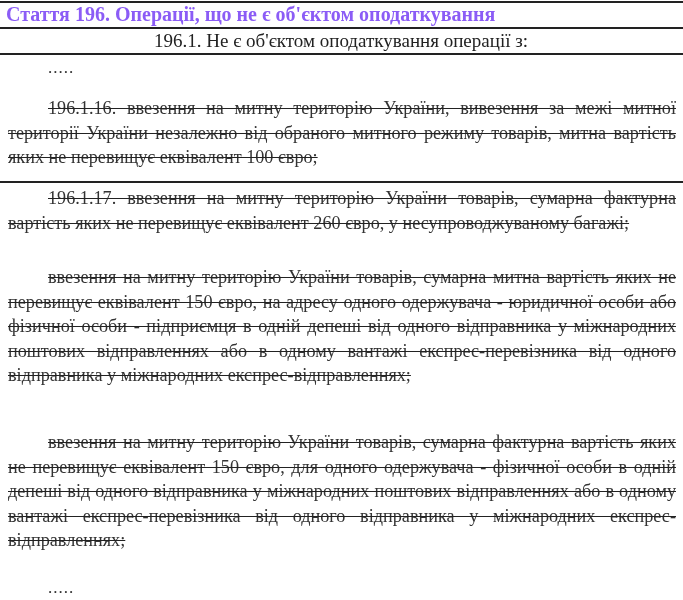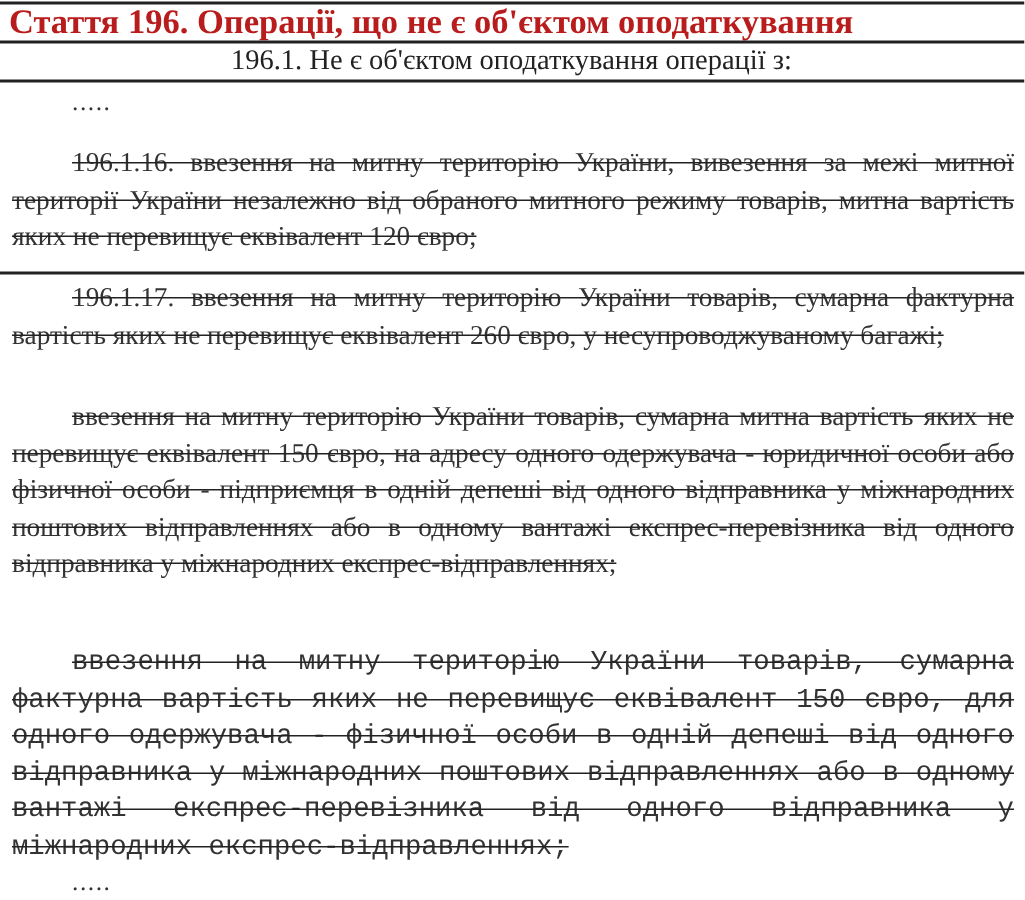--- a/index.html
+++ b/index.html
@@ -5,21 +5,21 @@
   html, body { margin: 0; padding: 0; background: #ffffff; }
   body {
     width: 683px; height: 600px; overflow: hidden;
     font-family: "Liberation Serif", "DejaVu Serif", serif;
     color: #1a1a1a;
     position: relative;
   }
   .top-rule { position: absolute; left: 0; top: 1px; width: 683px; height: 2px; background: #222; }
   .title {
     position: absolute; left: 6px; top: 3px; width: 670px;
-    font-size: 23px; font-weight: bold; line-height: 23px; color: #b91c1c;
+    font-size: 20px; font-weight: bold; line-height: 23px; color: #8b5cf6;
   }
   .rule-1 { position: absolute; left: 0; top: 27px; width: 683px; height: 2px; background: #222; }
   .subtitle {
     position: absolute; left: 6px; top: 29px; width: 670px;
     font-size: 19px; line-height: 23px; color: #222; text-align: center;
   }
   .rule-2 { position: absolute; left: 0; top: 53px; width: 683px; height: 2px; background: #222; }
   .ellipsis {
     position: absolute; left: 48px; font-size: 17px; color: #333; letter-spacing: 1px;
   }
@@ -35,23 +35,23 @@
 <body>
 
 <div class="top-rule"></div>
 <div class="title">Стаття 196. Операції, що не є об'єктом оподаткування</div>
 <div class="rule-1"></div>
 <div class="subtitle">196.1. Не є об'єктом оподаткування операції з:</div>
 <div class="rule-2"></div>
 
 <div class="ellipsis" style="top:58px;">.....</div>
 
-<div class="para" style="top:96px;">196.1.16. ввезення на митну територію України, вивезення за межі митної території України незалежно від обраного митного режиму товарів, митна вартість яких не перевищує еквівалент 120 євро;</div>
+<div class="para" style="top:96px;">196.1.16. ввезення на митну територію України, вивезення за межі митної території України незалежно від обраного митного режиму товарів, митна вартість яких не перевищує еквівалент 100 євро;</div>
 
 <div class="rule-3"></div>
 
 <div class="para" style="top:186px;">196.1.17. ввезення на митну територію України товарів, сумарна фактурна вартість яких не перевищує еквівалент 260 євро, у несупроводжуваному багажі;</div>
 
 <div class="para" style="top:265px;">ввезення на митну територію України товарів, сумарна митна вартість яких не перевищує еквівалент 150 євро, на адресу одного одержувача - юридичної особи або фізичної особи - підприємця в одній депеші від одного відправника у міжнародних поштових відправленнях або в одному вантажі експрес-перевізника від одного відправника у міжнародних експрес-відправленнях;</div>
 
-<div class="para" style="top:430px;font-family:Liberation Mono, monospace;">ввезення на митну територію України товарів, сумарна фактурна вартість яких не перевищує еквівалент 150 євро, для одного одержувача - фізичної особи в одній депеші від одного відправника у міжнародних поштових відправленнях або в одному вантажі експрес-перевізника від одного відправника у міжнародних експрес-відправленнях;</div>
+<div class="para" style="top:430px;">ввезення на митну територію України товарів, сумарна фактурна вартість яких не перевищує еквівалент 150 євро, для одного одержувача - фізичної особи в одній депеші від одного відправника у міжнародних поштових відправленнях або в одному вантажі експрес-перевізника від одного відправника у міжнародних експрес-відправленнях;</div>
 
 <div class="ellipsis" style="top:578px;">.....</div>
 
 </body></html>

